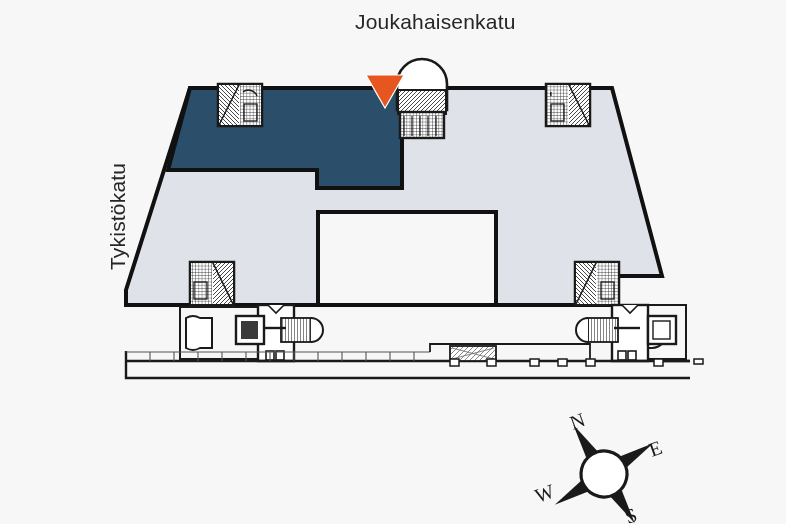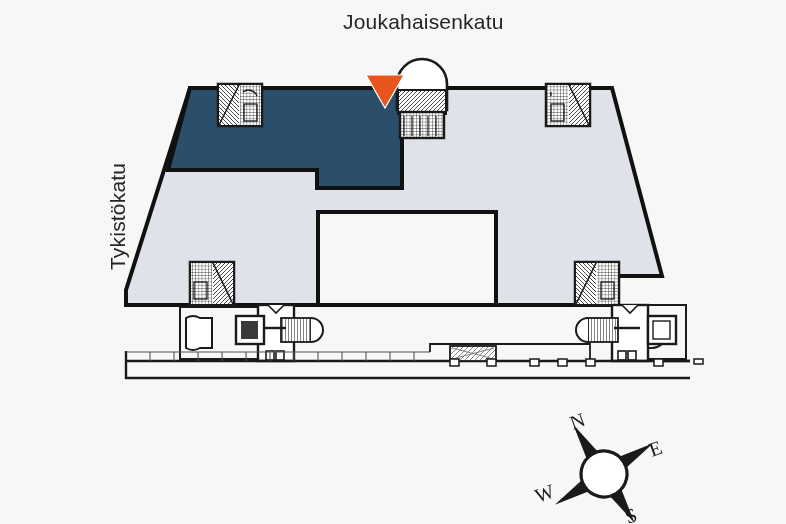--- a/index.html
+++ b/index.html
@@ -27,21 +27,21 @@
   }
   .street-label {
     position: absolute;
     color: #262626;
     font-size: 21px;
     font-family: "Liberation Sans", sans-serif;
     letter-spacing: 0.2px;
     white-space: nowrap;
   }
   #label-joukahaisenkatu {
-    left: 343px;
+    left: 355px;
     top: 10px;
   }
   #label-tykistokatu {
     left: 0px;
     top: 0px;
     transform-origin: left top;
     transform: translate(106px, 270px) rotate(-90deg);
   }
   .compass-letter {
     font-family: "Liberation Serif", serif;

